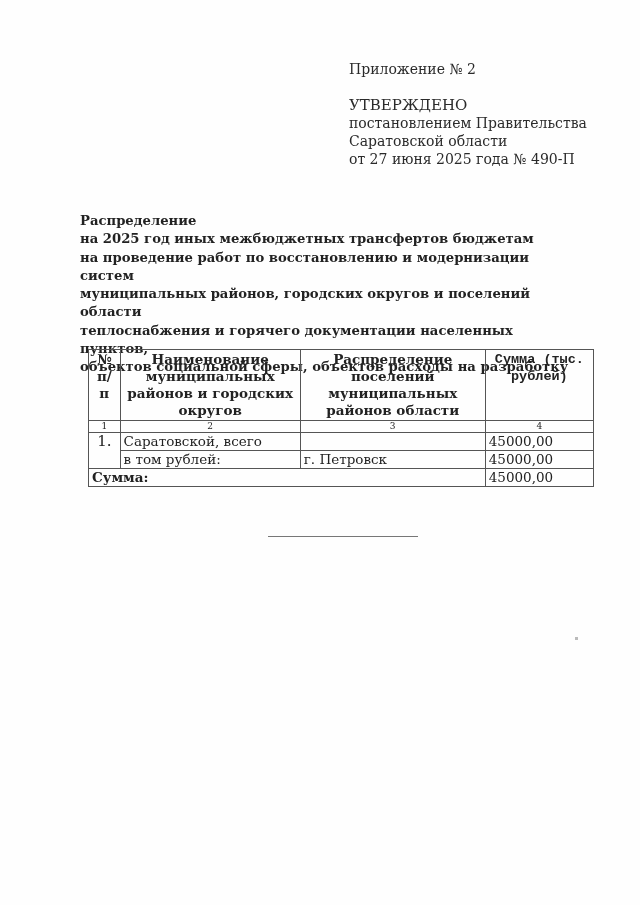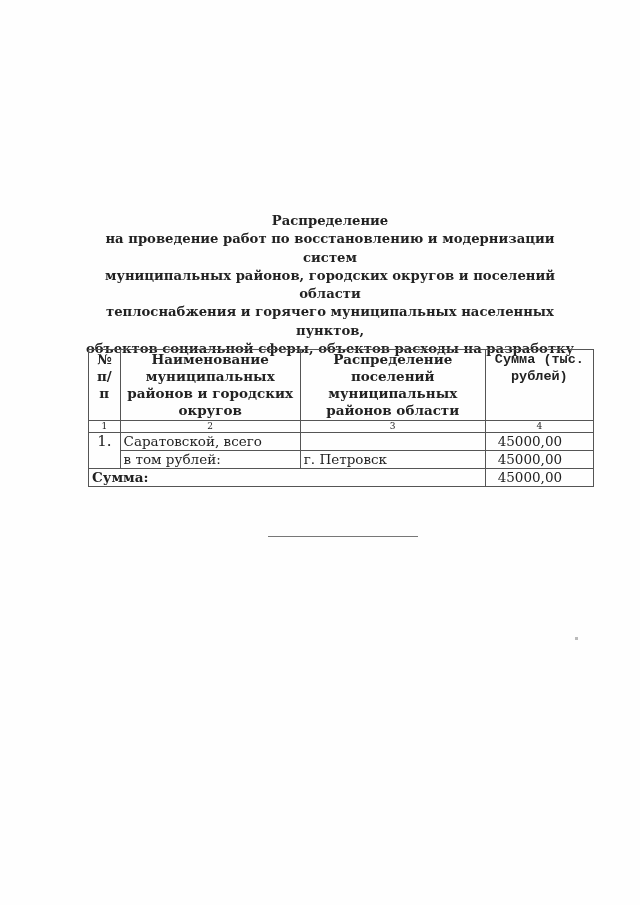--- a/index.html
+++ b/index.html
@@ -2,46 +2,54 @@
 <html><head>
   <meta charset="utf-8">
   <style>
     html, body { margin: 0; padding: 0; background: #ffffff; }
     body { width: 640px; height: 905px; position: relative; overflow: hidden;
            font-family: "DejaVu Serif", "Liberation Serif", serif; color: #222; }
     .page { position: absolute; left: 0; top: 0; width: 640px; height: 905px; background: #fefefe; }
     .approval { position: absolute; left: 349px; top: 60px; font-size: 14px; line-height: 18px; color: #2a2a2a; }
     .approval .appendix { margin-bottom: 18px; }
     .approval .stamp { font-size: 15px; }
-    .title-block { position: absolute; left: 80px; top: 212px; width: 500px; text-align: center;
+    .title-block { position: absolute; left: 80px; top: 212px; width: 500px; text-align: left;
                    font-weight: bold; font-size: 13.2px; line-height: 18.3px; color: #222; }
     table.grid { position: absolute; left: 88px; top: 349px; width: 506px; border-collapse: collapse;
                  font-size: 13.5px; color: #222; }
     table.grid td, table.grid th { border: 1px solid #555; padding: 0 3px; vertical-align: top; }
     table.grid th { font-weight: bold; text-align: center; line-height: 17px; padding-top: 1px; padding-bottom: 1px; }
     .c1 { width: 25px; } .c2 { width: 175px; } .c3 { width: 180px; } .c4 { width: 102px; font-family: Liberation Mono, monospace; }
     tr.idx td { font-size: 9px; line-height: 11px; text-align: center; padding: 0; }
     tr.row td { height: 17px; line-height: 17px; }
     .num { text-align: center; font-size: 15px; }
-    .amt { text-align: center; padding-right: 22px !important; }
+    .amt { text-align: left; padding-right: 22px !important; }
     .bold { font-weight: bold; }
     .sig-line { position: absolute; left: 268px; top: 536px; width: 150px; height: 0; border-top: 1px solid #777; }
     .speck { position: absolute; left: 575px; top: 637px; width: 3px; height: 3px; background: #bbb; }
   </style>
 </head>
 <body>
 
 <div class="page">
 
+  <div class="approval">
+    <div class="appendix">Приложение № 2</div>
+    <div class="stamp">УТВЕРЖДЕНО</div>
+    <div>постановлением Правительства</div>
+    <div>Саратовской области</div>
+    <div>от 27 июня 2025 года № 490-П</div>
+  </div>
 
   <div class="title-block">
     <div>Распределение</div>
+    <div>на 2025 год иных межбюджетных трансфертов бюджетам</div>
     <div>на проведение работ по восстановлению и модернизации систем</div>
     <div>муниципальных районов, городских округов и поселений области</div>
-    <div>теплоснабжения и горячего муниципальных населенных пунктов,</div>
+    <div>теплоснабжения и горячего документации населенных пунктов,</div>
     <div>объектов социальной сферы, объектов расходы на разработку</div>
   </div>
 
   <table class="grid">
     <tbody>
         <tr>
       <th class="c1">№ п/п</th>
       <th class="c2">Наименование муниципальных районов и городских округов</th>
       <th class="c3">Распределение поселений муниципальных районов области</th>
       <th class="c4">Сумма (тыс. рублей)</th>

